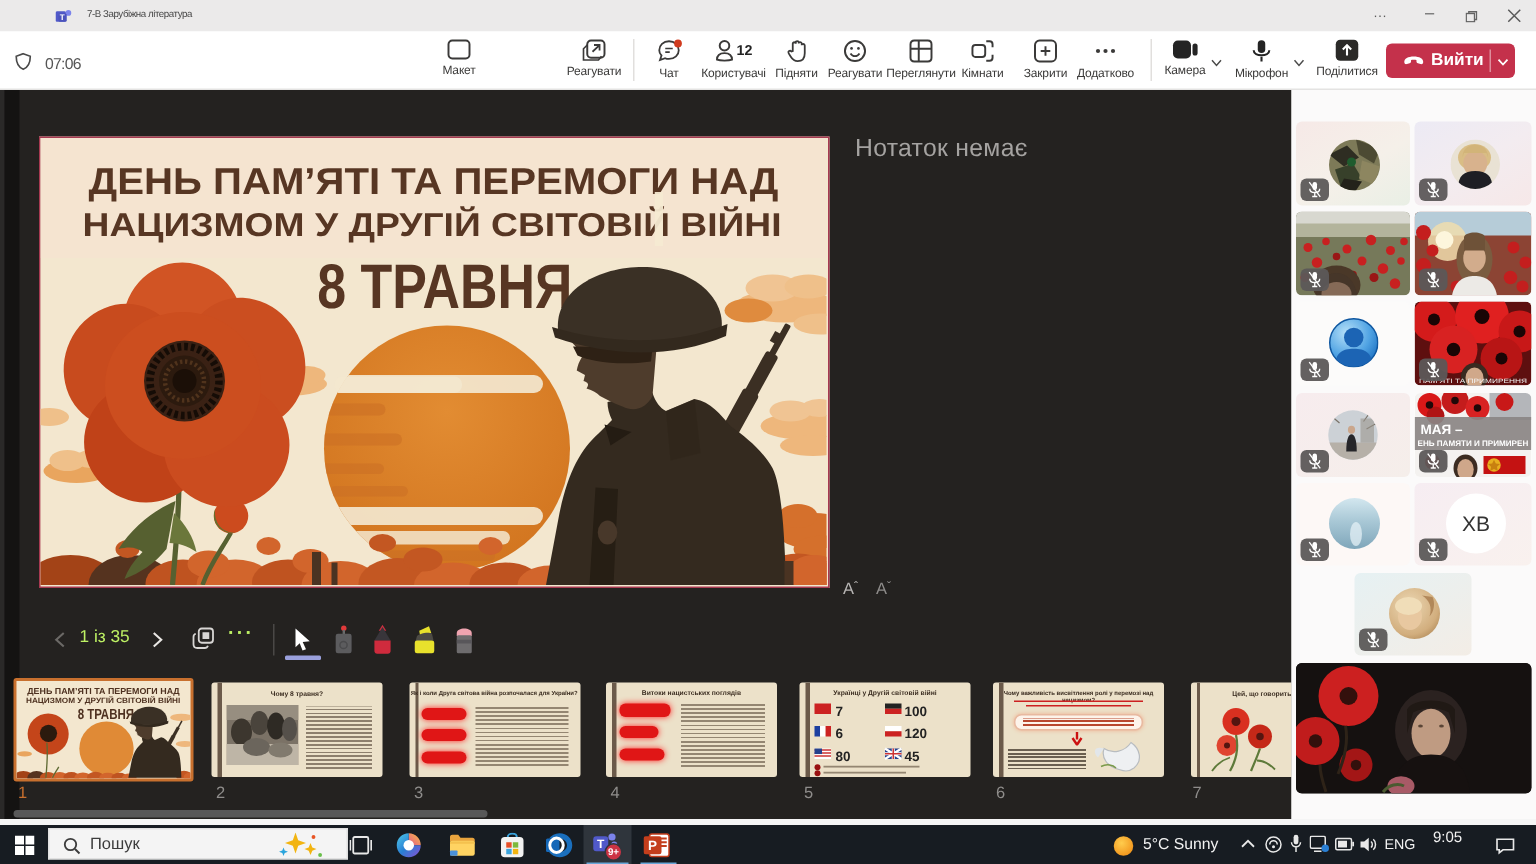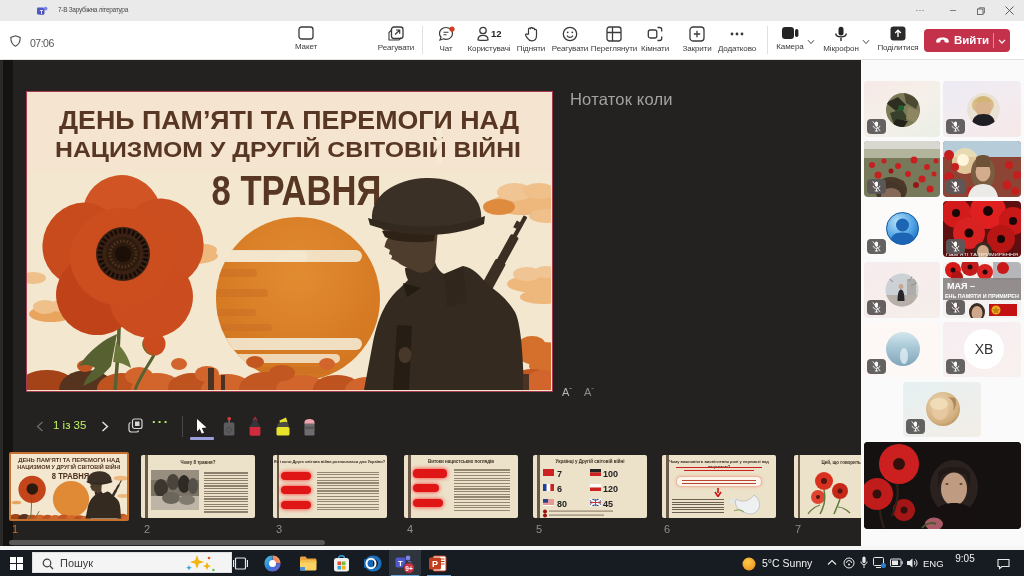--- a/index.html
+++ b/index.html
@@ -307,21 +307,21 @@
         <path d="M341,126 C380,138 424,138 458,124 L457,132 C421,147 381,146 343,133 Z" fill="#33291e"></path>
         <path d="M376,191 L394,196 L380,205 Z" fill="#241c13"></path>
         <path d="M370,233 L385,234 L382,298 L366,298 Z" fill="#261e14"></path>
         <path d="M417,182 L436,174 L440,210 L420,215 Z" fill="#2e2519" opacity="0.6"></path>
         <ellipse cx="378" cy="263" rx="6.5" ry="8" fill="#48382a"></ellipse>
       </g>
       <ellipse cx="516" cy="290" rx="18" ry="12" fill="#d2652c"></ellipse>
           <rect x="496" y="282" width="6" height="16" fill="#4a3322"></rect>
     </svg>
       </div>
-    <div class="notes">Нотаток коли</div>
+    <div class="notes">Нотаток немає</div>
     <div class="abs" style="left:562px;top:326px;color:#b8b6b4;font-size:11px">A<span style="font-size:8px;vertical-align:3px">ˆ</span><span style="display:inline-block;width:12px"></span><span style="color:#8e8c8a">A<span style="font-size:8px;vertical-align:3px">ˇ</span></span></div>
     <div class="ctrl" id="ctrl">
       <svg class="abs" style="left:36px;top:9px" width="8" height="11" viewBox="0 0 8 11">
           <path d="M6.5,1 L1.5,5.5 L6.5,10" fill="none" stroke="#6b6966" stroke-width="1.4"></path>
         </svg>
       <div class="abs" style="left:53px;top:7px;font-size:11.5px">1 із 35</div>
       <svg class="abs" style="left:101px;top:9px" width="8" height="11" viewBox="0 0 8 11">
           <path d="M1.5,1 L6.5,5.5 L1.5,10" fill="none" stroke="#e8e6e3" stroke-width="1.4"></path>
         </svg>
       <svg class="abs" style="left:128px;top:6px" width="15" height="15" viewBox="0 0 15 15">

